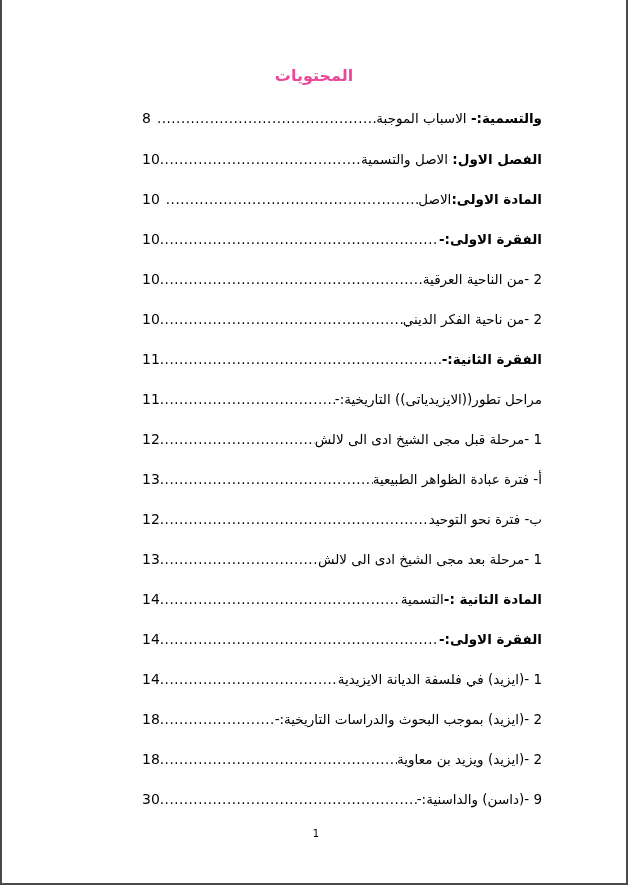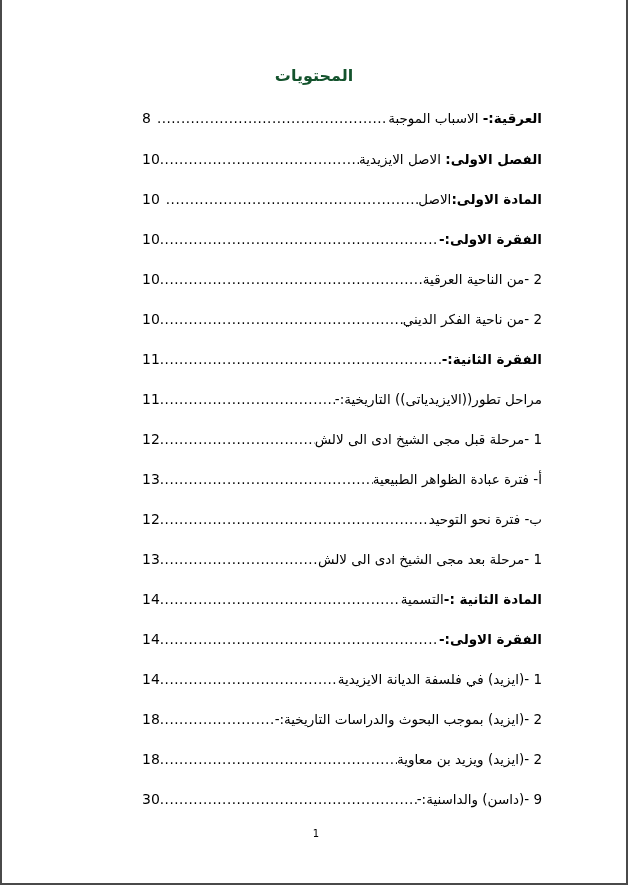--- a/index.html
+++ b/index.html
@@ -26,21 +26,21 @@
     }
     .title {
       position: absolute;
       top: 62px;
       left: 0;
       width: 624px;
       text-align: center;
       font-family: "DejaVu Sans", sans-serif;
       font-weight: bold;
       font-size: 16px;
-      color: #14532d;
+      color: #ec4899;
       direction: rtl;
       line-height: 28px;
     }
     .toc-row {
       position: absolute;
       left: 140px;
       width: 400px;
       height: 26px;
       direction: rtl;
       display: flex;
@@ -83,27 +83,27 @@
       color: #000;
     }
   </style>
 </head>
 <body>
 
 <div class="page">
   <div class="title">المحتويات</div>
 
   <div class="toc-row" style="top:105px">
-    <span class="toc-label"><span class="bold">العرقية:-</span><span> الاسباب الموجبة</span></span>
+    <span class="toc-label"><span class="bold">والتسمية:-</span><span> الاسباب الموجبة</span></span>
     <span class="toc-dots">......................................................................................................................</span>
     <span class="toc-page" style="margin-right:6px">8</span>
   </div>
 
   <div class="toc-row" style="top:146px">
-    <span class="toc-label"><span class="bold">الفصل الاولى:</span><span> الاصل الايزيدية </span></span>
+    <span class="toc-label"><span class="bold">الفصل الاول:</span><span> الاصل والتسمية </span></span>
     <span class="toc-dots">......................................................................................................................</span>
     <span class="toc-page">10</span>
   </div>
 
   <div class="toc-row" style="top:186px">
     <span class="toc-label"><span class="bold">المادة الاولى:</span><span>الاصل </span></span>
     <span class="toc-dots">......................................................................................................................</span>
     <span class="toc-page" style="margin-right:6px">10</span>
   </div>
 

